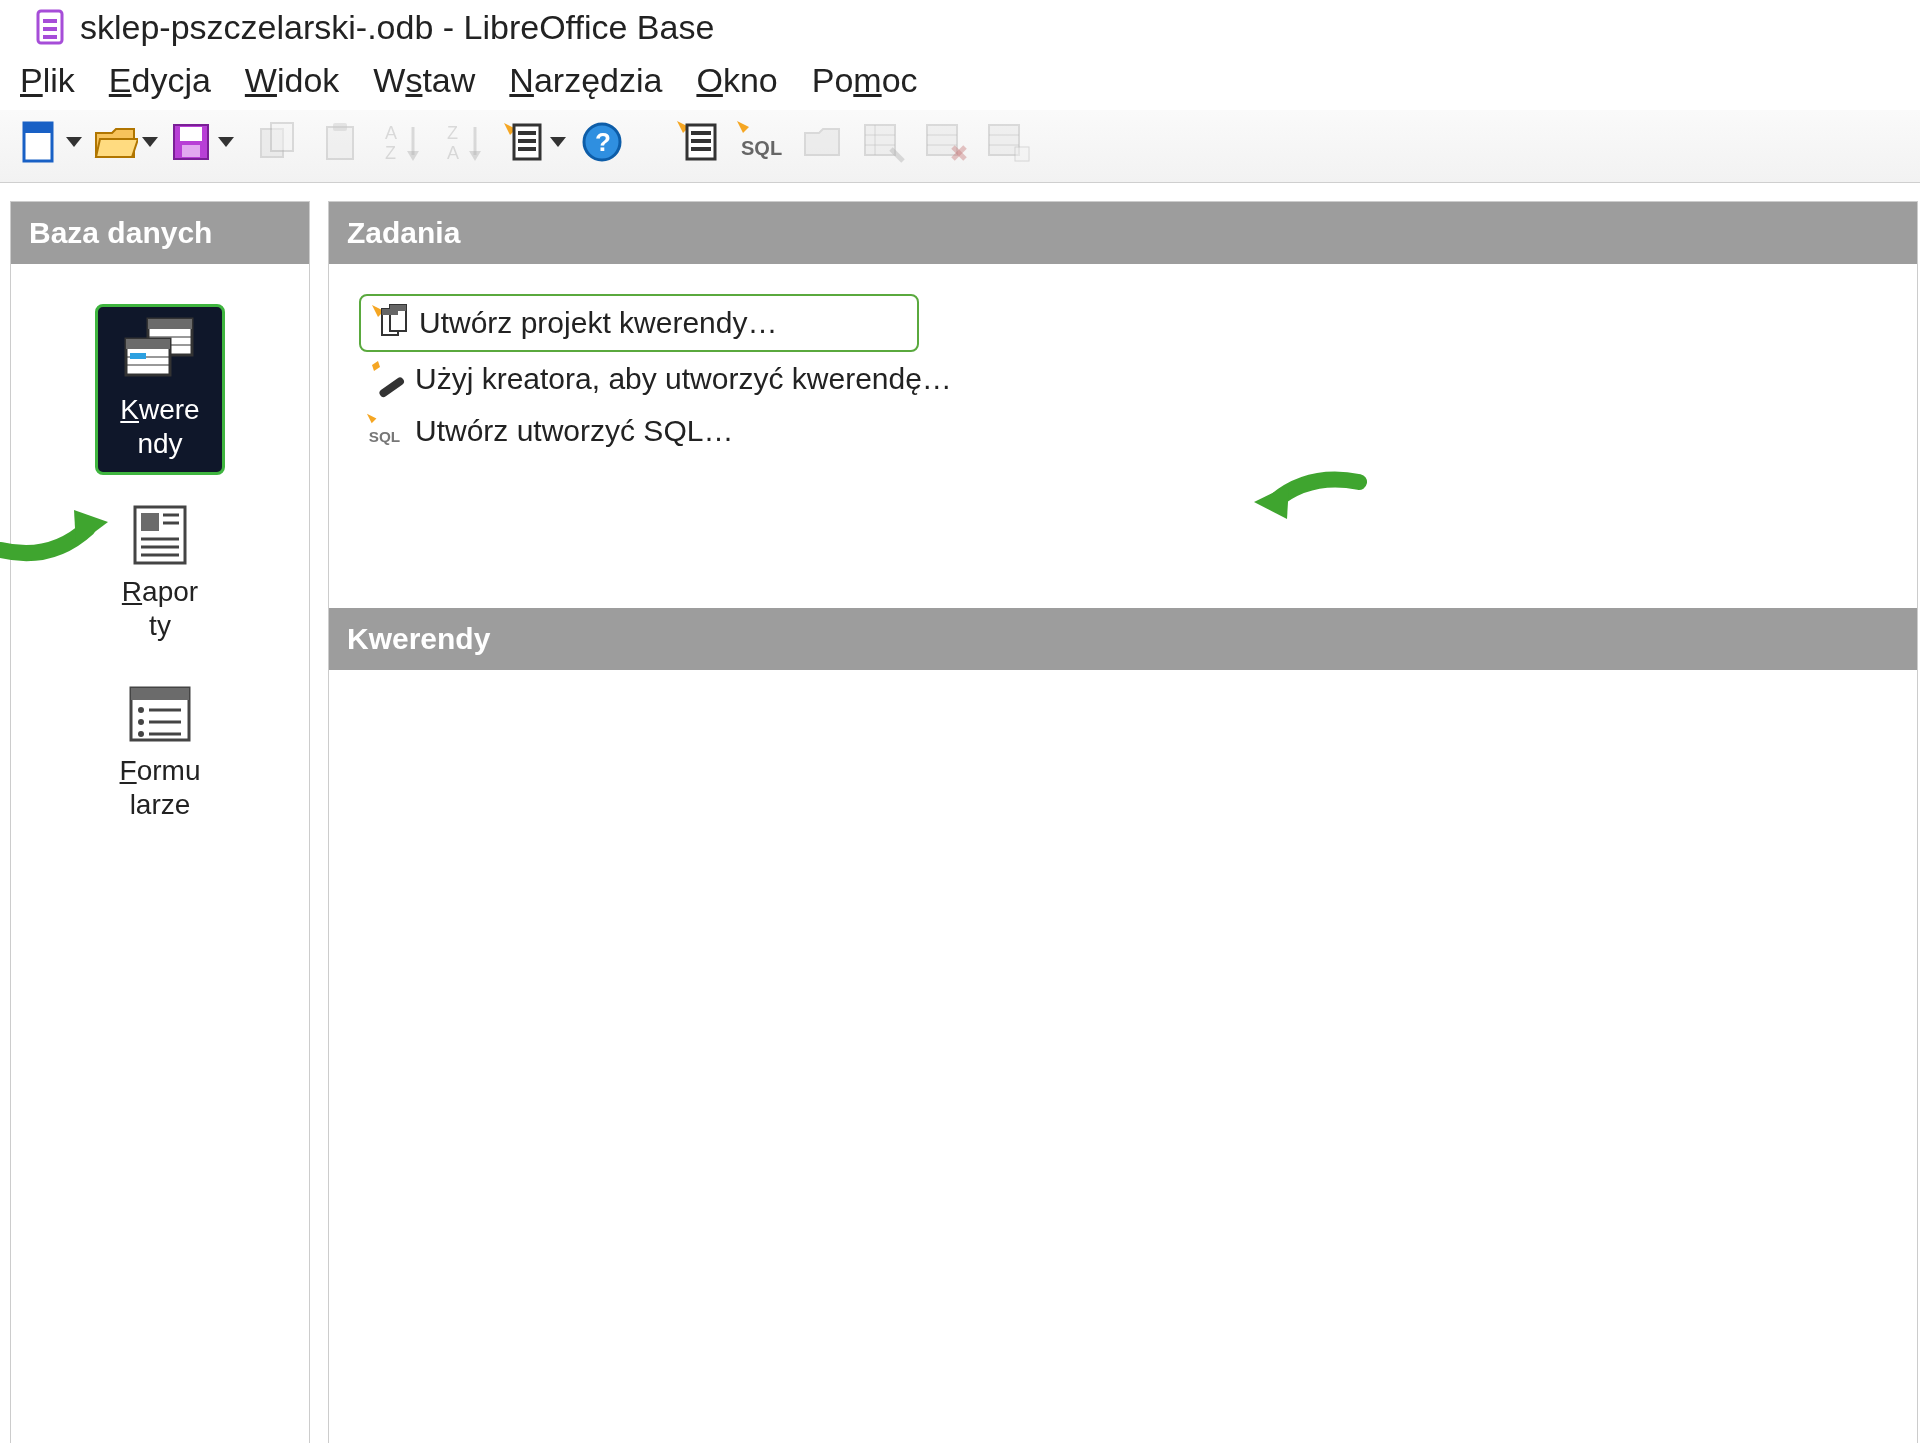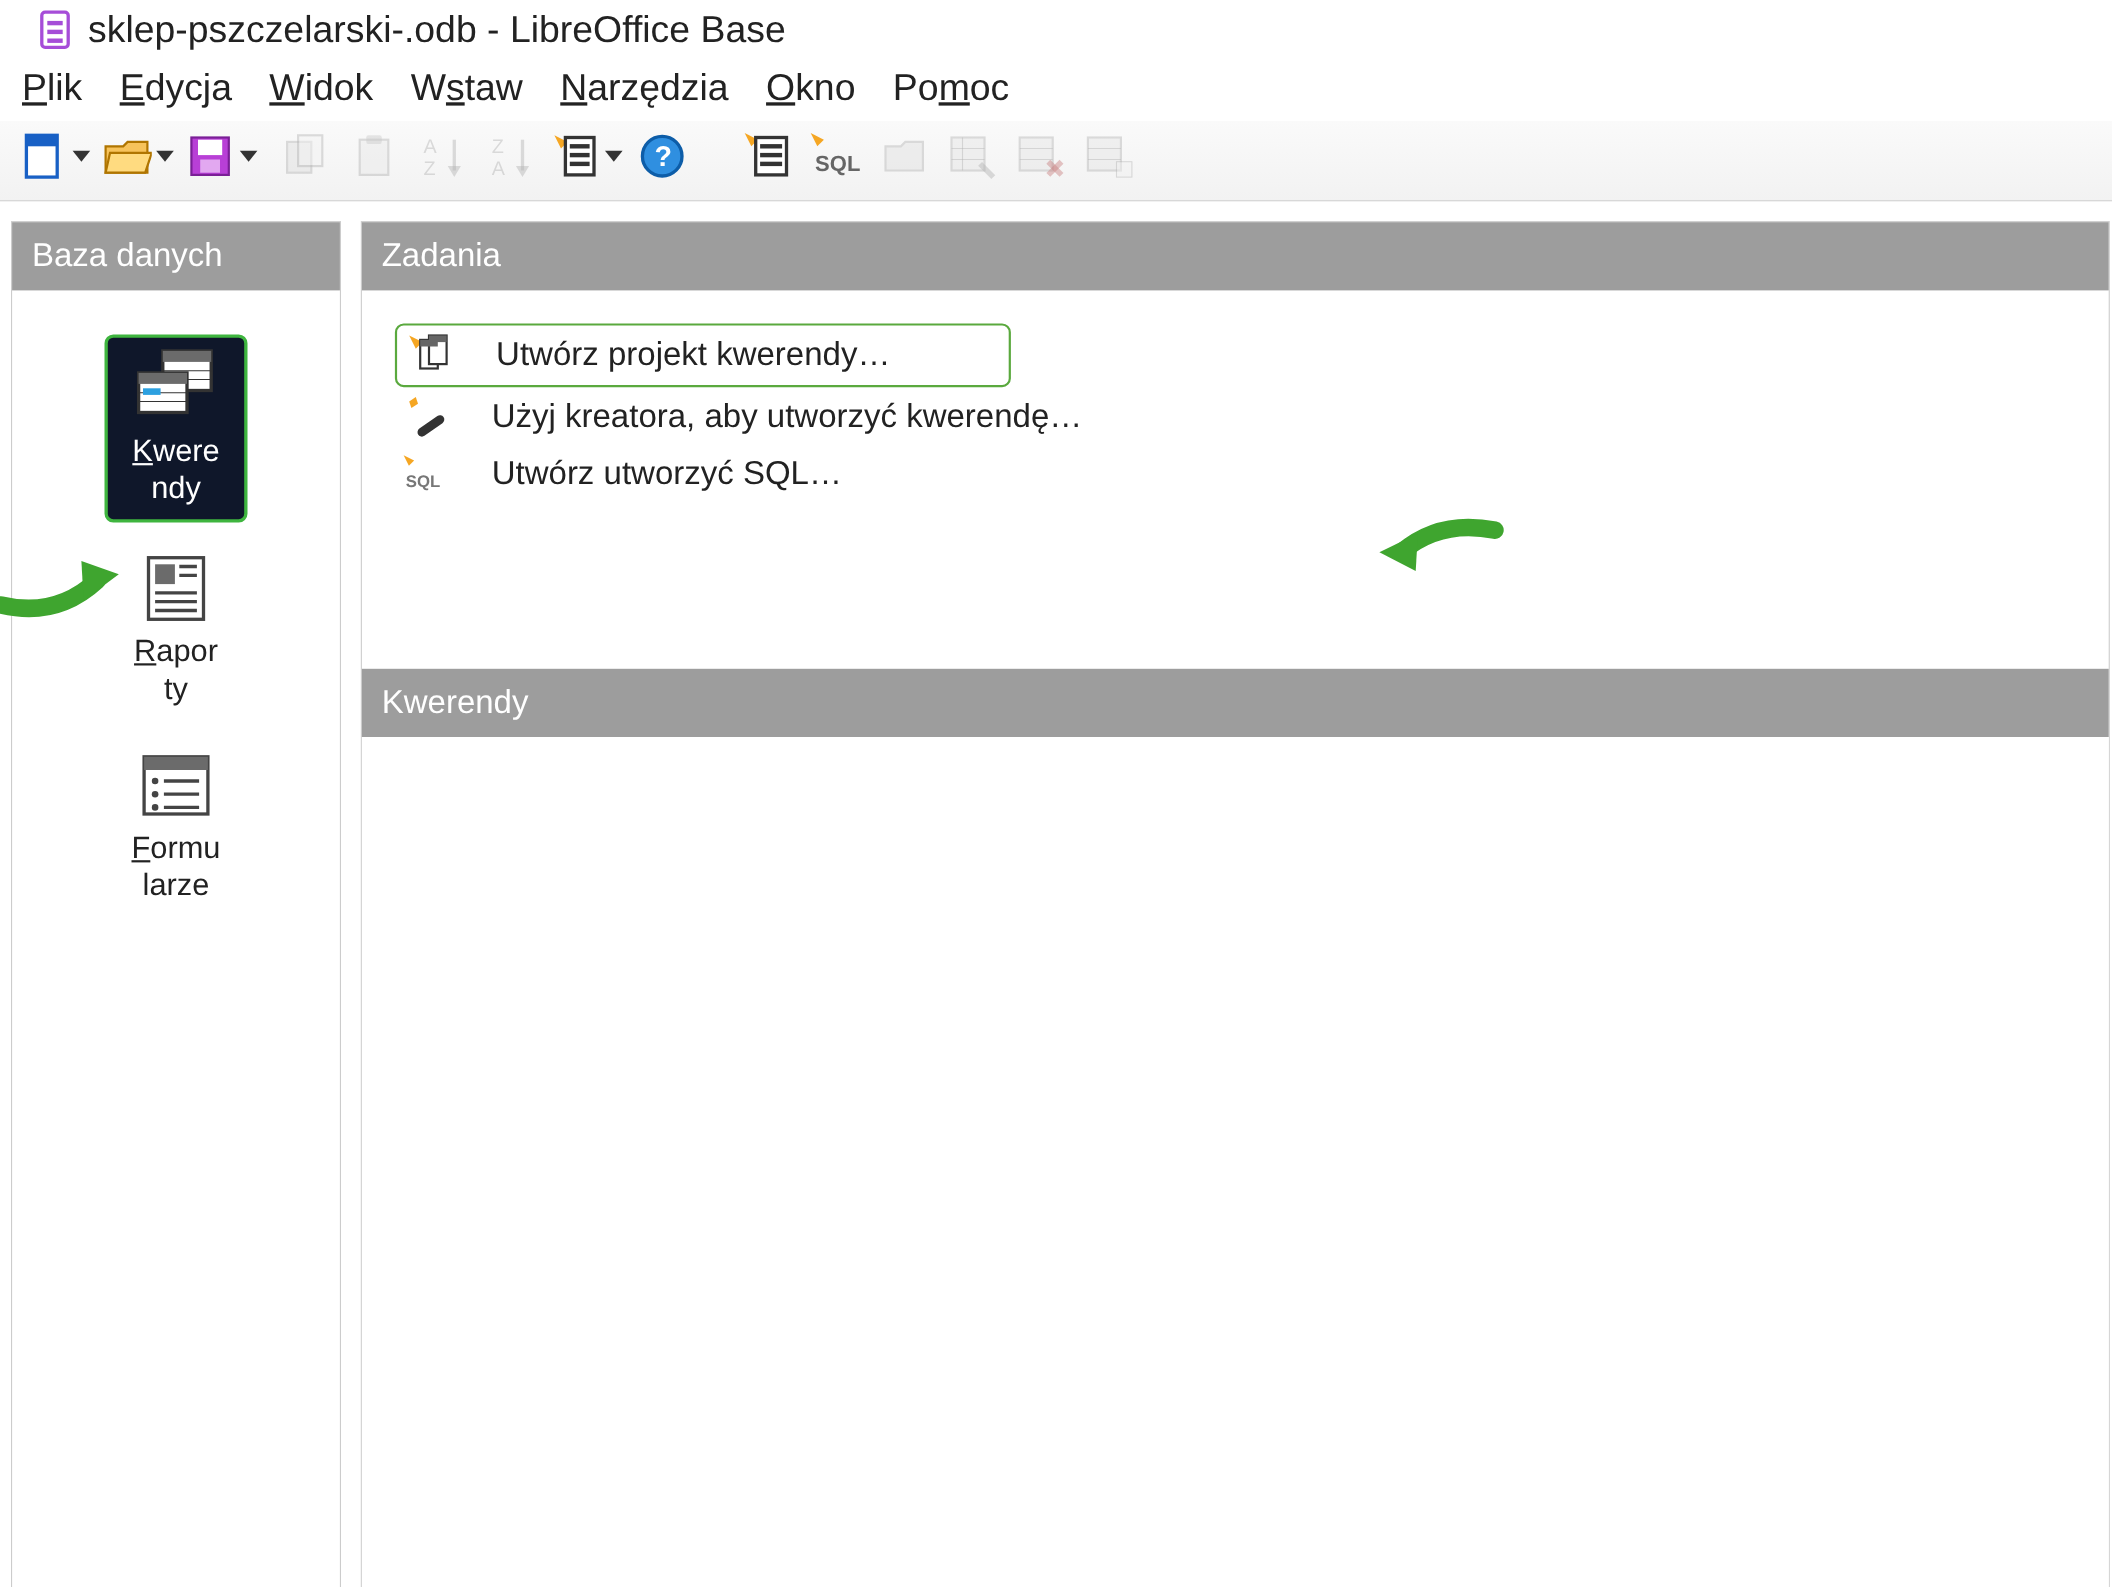--- a/index.html
+++ b/index.html
@@ -59,21 +59,21 @@
   }
   .left-panel {
     width: 300px;
     border: 1px solid #ccc;
     background: #fff;
     display: flex; flex-direction: column;
   }
   .panel-header {
     background: #9d9d9d;
     color: #fff;
-    font-weight: normal;
+    font-weight: bold;
     font-size: 30px;
     padding: 14px 18px;
   }
   .db-items {
     display: flex; flex-direction: column; align-items: center;
     padding-top: 40px;
   }
   .db-item {
     display: flex; flex-direction: column; align-items: center;
     width: 130px;
@@ -103,21 +103,20 @@
   }
   .tasks-body {
     padding: 28px 30px 150px 30px;
     font-size: 30px;
     color: #222;
   }
   .task-row {
     display: flex; align-items: center;
     padding: 4px 6px;
     margin: 2px 0;
-    gap: 32px;
   }
   .task-row .task-icon { width: 42px; height: 42px; margin-right: 8px; display:flex;align-items:center;justify-content:center; }
   .task-row.highlight {
     border: 2px solid #5aa93e;
     border-radius: 8px;
     padding: 6px 8px;
     width: 560px;
   }
   .queries-panel {
     flex: 1;

